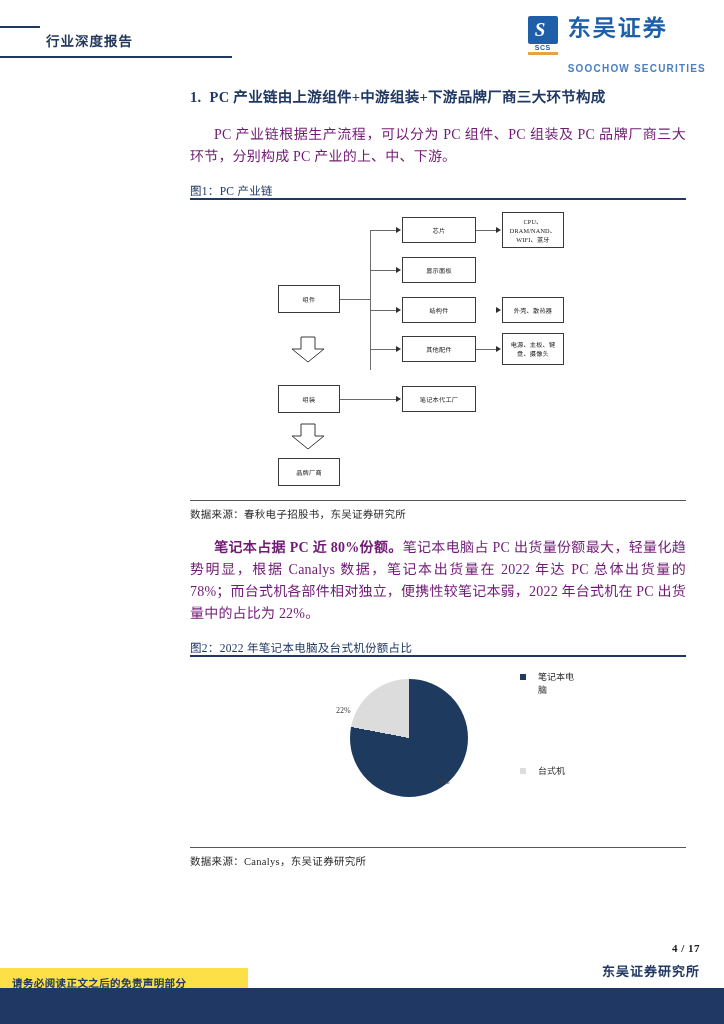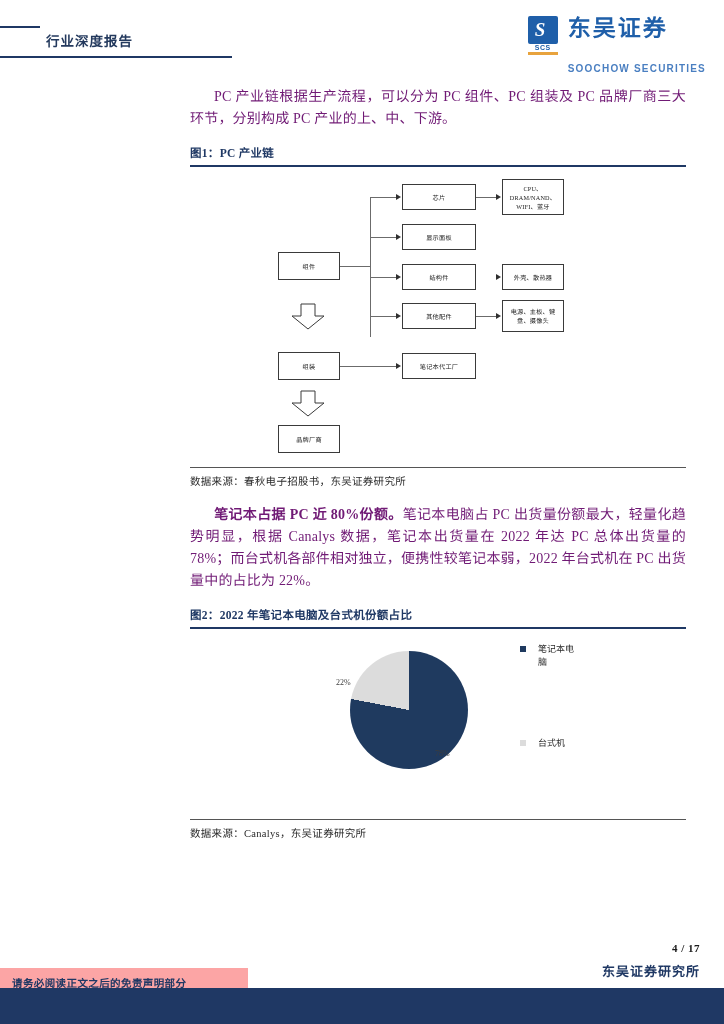--- a/index.html
+++ b/index.html
@@ -144,24 +144,23 @@
     text-align: justify;
     letter-spacing: 0.2px;
   }
   p.body-text .indent { display: inline-block; width: 24px; }
   .bold { font-weight: 700; }
 
   
   .exhibit { margin-top: 10px; }
   .exhibit-title {
     font-size: 11.5px;
-    font-weight: 700;
+    font-weight: 400;
     color: #1f3864;
     letter-spacing: 0.3px;
-    padding-bottom: 5px;
   }
   .exhibit-rule {
     height: 2px;
     background: #1f3864;
     width: 100%;
   }
   .exhibit-body {
     position: relative;
     width: 100%;
   }
@@ -274,21 +273,21 @@
     font-size: 13px;
     font-weight: 700;
     color: #1f3864;
     letter-spacing: 1px;
   }
   .footer-disc {
     position: absolute;
     left: 0; bottom: 28px;
     width: 248px;
     height: 28px;
-    background: #fca5a5;
+    background: #fde047;
     display: flex;
     align-items: center;
     padding-left: 12px;
     box-sizing: border-box;
     font-size: 10.5px;
     font-weight: 700;
     color: #1f3864;
     letter-spacing: 0.4px;
   }
   .footer-bar {
@@ -317,20 +316,23 @@
       </div>
       <div class="logo-text">
         <div class="logo-cn">东吴证券</div>
         <div class="logo-en">SOOCHOW SECURITIES</div>
       </div>
     </div>
   </div>
 
   <div class="content">
 
+    <h1 class="section-heading">
+      <span class="num">1.</span><span>PC 产业链由上游组件+中游组装+下游品牌厂商三大环节构成</span>
+    </h1>
 
     <p class="body-text">
       <span class="indent"></span><span>PC 产业链根据生产流程，可以分为 PC 组件、PC 组装及 PC 品牌厂商三大环节，分别构成 PC 产业的上、中、下游。</span>
     </p>
 
     <div class="exhibit">
       <div class="exhibit-title">图1：PC 产业链</div>
       <div class="exhibit-rule"></div>
 
       <div class="exhibit-body">

